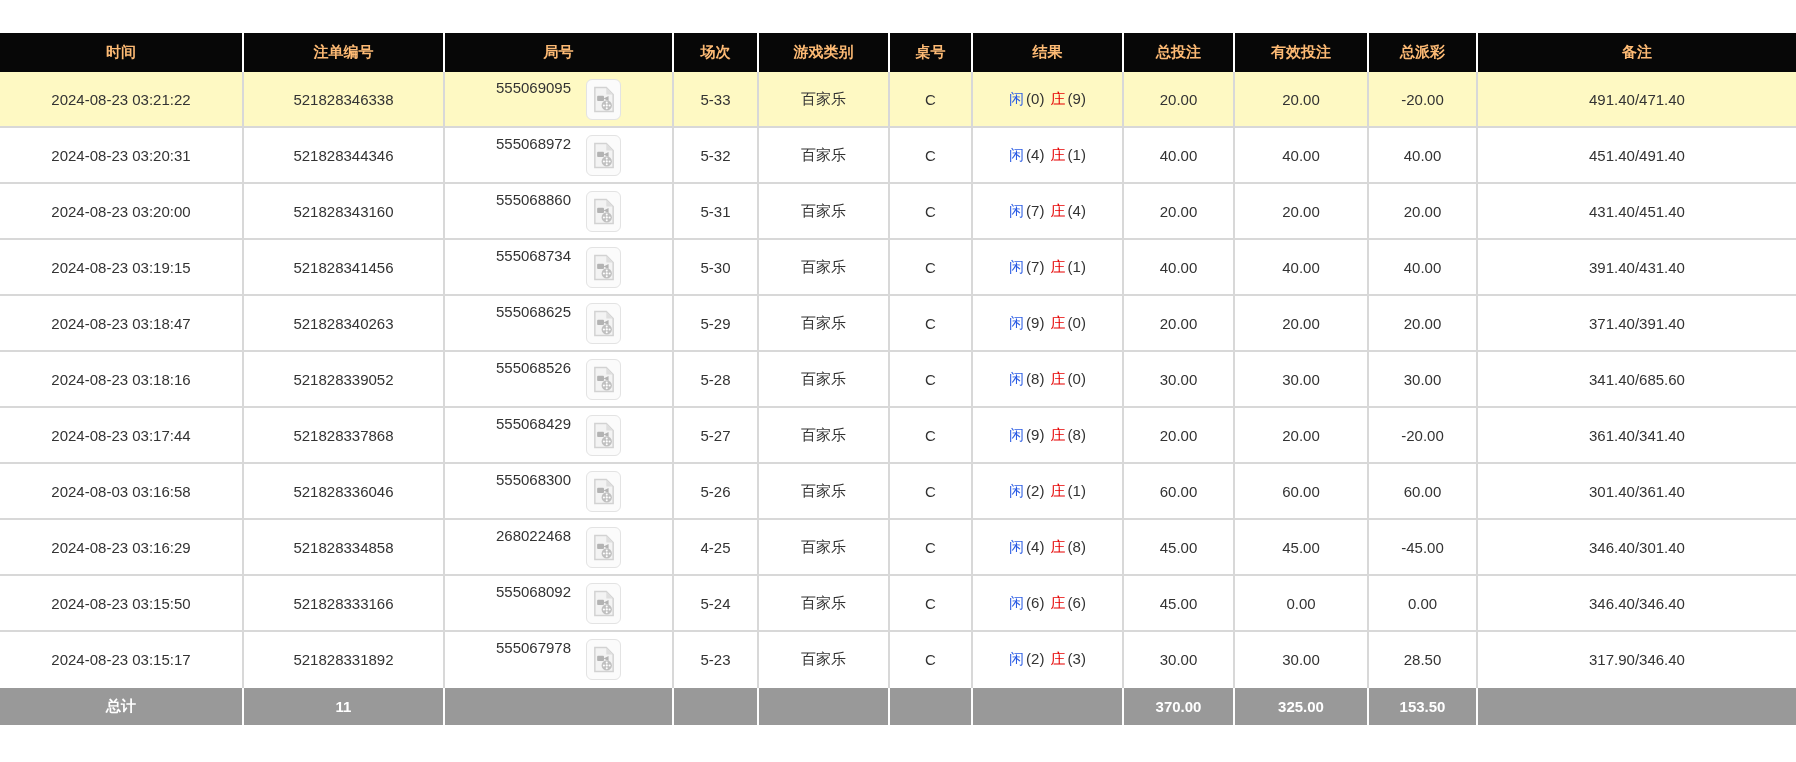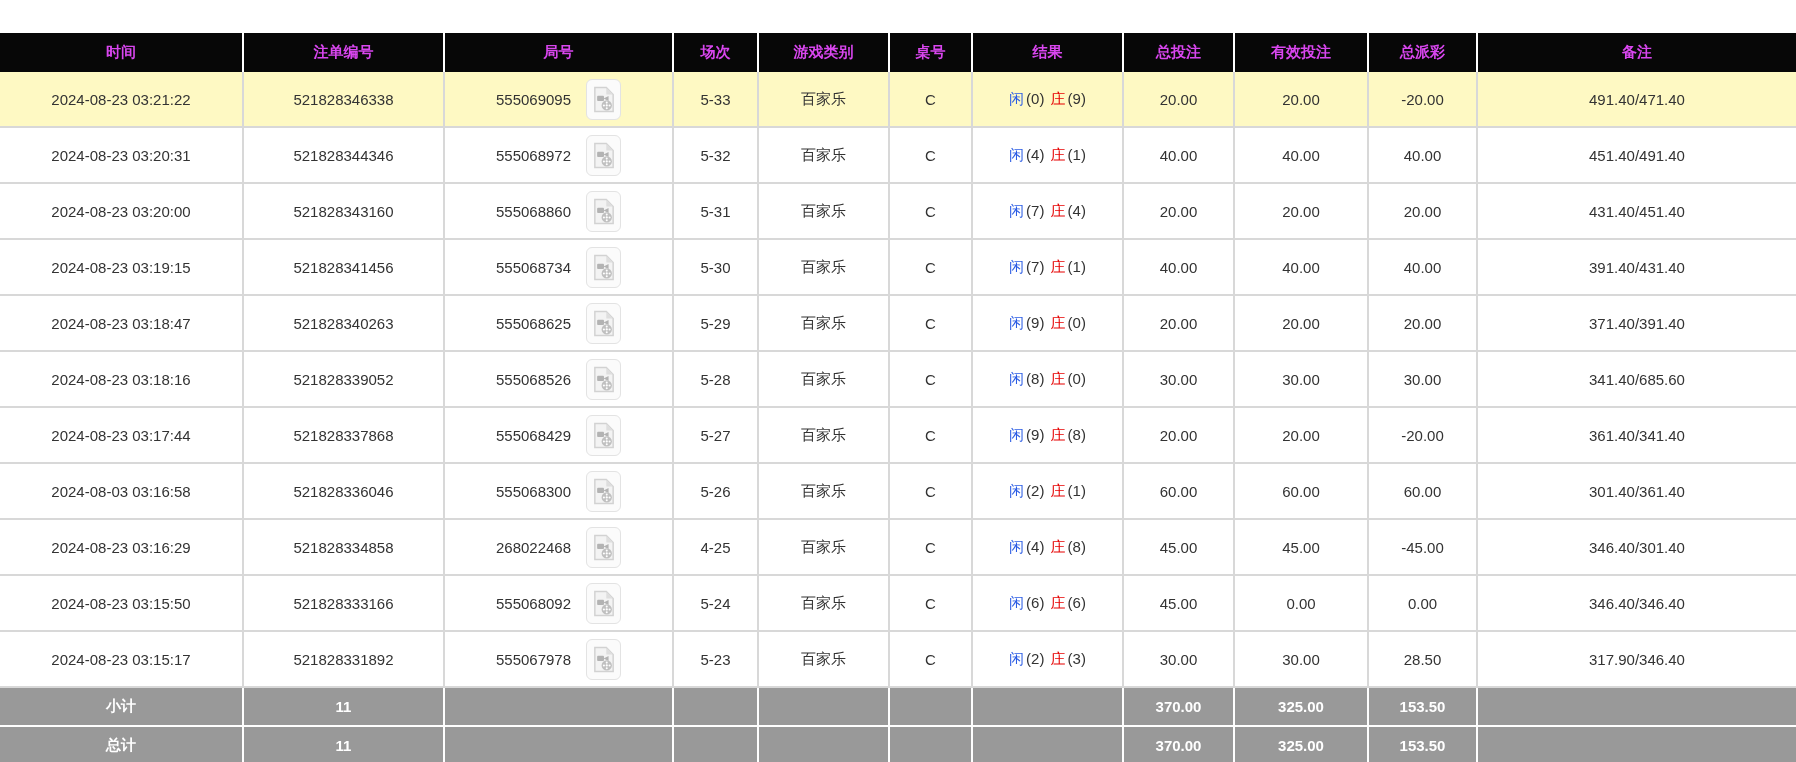--- a/index.html
+++ b/index.html
@@ -5,21 +5,21 @@
   html,body{margin:0;padding:0;background:#fff;}
   .page{
     width:1796px;height:762px;overflow:hidden;background:#fff;
     font-family:"Liberation Sans","DejaVu Sans",sans-serif;
   }
   table.records{
     width:1796px;border-collapse:collapse;table-layout:fixed;
     margin-top:33px;
   }
   table.records th{
-    background:#070707;color:#d946ef;font-size:15px;font-weight:700;
+    background:#070707;color:#fdba74;font-size:15px;font-weight:700;
     height:39px;text-align:center;vertical-align:middle;
     border-left:2px solid #ffffff;padding:0;
   }
   table.records th:first-child{border-left:none;}
   table.records td{
     height:54px;text-align:center;vertical-align:middle;
     font-size:15px;color:#333333;padding:0;
     border-left:2px solid #d8d8d8;border-top:2px solid #d8d8d8;
     background:#ffffff;
   }
@@ -28,21 +28,21 @@
   tr.highlighted td{background:#fef9c3;}
   tr.summary td{
     background:#999999;color:#ffffff;font-weight:700;height:37px;
     border-left:2px solid #ffffff;border-top:2px solid #ffffff;
   }
   tr.summary td:first-child{border-left:none;}
   tr.summary.first td{border-top:2px solid #d8d8d8;}
   .c-blue{color:#2b5ce4;}
   .c-red{color:#e60000;}
   .c-dark{color:#333333;}
-  .round-cell-inner{display:inline-flex;align-items:center;gap:15px;vertical-align:middle;}
+  .round-cell-inner{display:inline-flex;align-items:flex-start;gap:15px;vertical-align:middle;}
   .video-btn{
     display:inline-flex;align-items:center;justify-content:center;
     width:35px;height:41px;background:#fbfbfb;border:1px solid #e3e3e3;
     border-radius:6px;cursor:pointer;padding:0;
   }
   .result-cell span{padding:0 1px;}
 </style>
 </head>
 <body>
 
@@ -444,33 +444,20 @@
     <td>C</td>
     <td class="result-cell">
       <span class="c-blue">闲</span><span class="c-dark">(2)</span>
       <span class="c-red">庄</span><span class="c-dark">(3)</span>
     </td>
     <td class="c-blue">30.00</td>
     <td>30.00</td>
     <td>28.50</td>
     <td>317.90/346.40</td>
   </tr>
-        <tr class="summary first">
-    <td>小计</td>
-    <td>11</td>
-    <td></td>
-    <td></td>
-    <td></td>
-    <td></td>
-    <td></td>
-    <td>370.00</td>
-    <td>325.00</td>
-    <td>153.50</td>
-    <td></td>
-  </tr>
         <tr class="summary">
     <td>总计</td>
     <td>11</td>
     <td></td>
     <td></td>
     <td></td>
     <td></td>
     <td></td>
     <td>370.00</td>
     <td>325.00</td>

